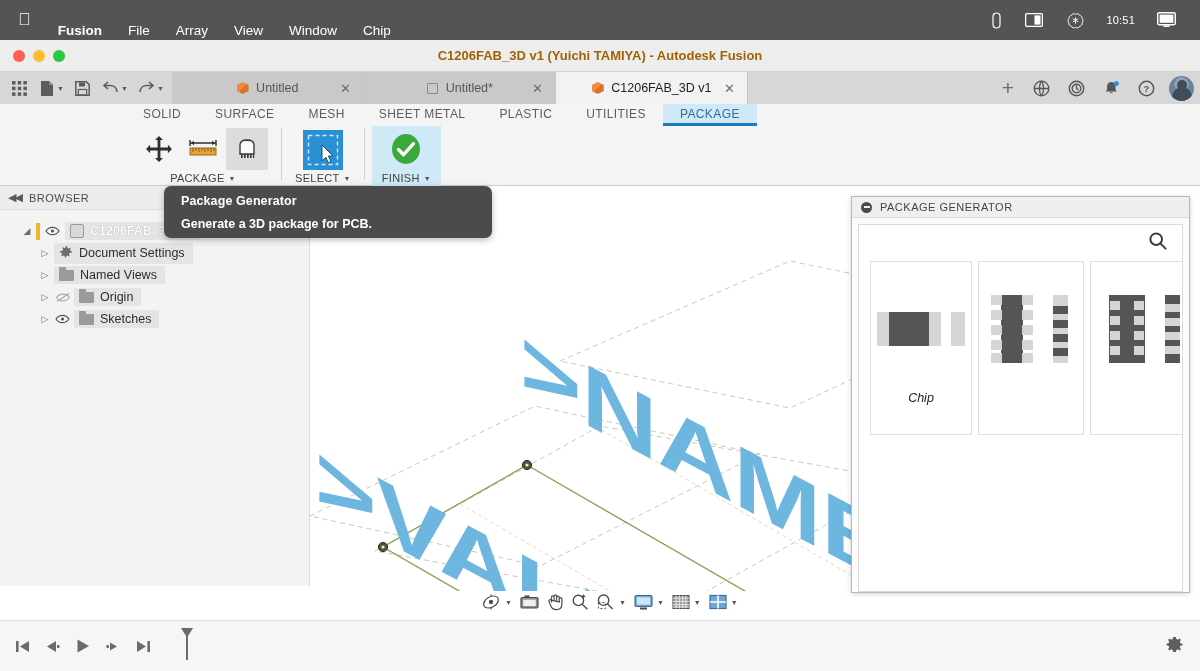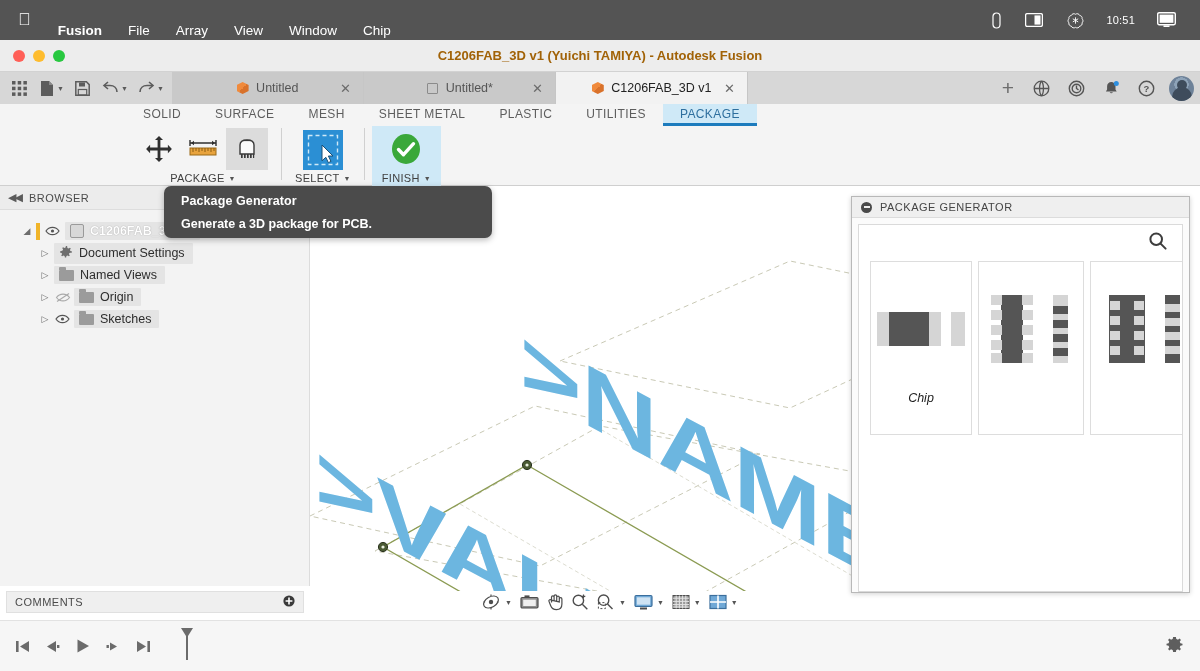--- a/index.html
+++ b/index.html
@@ -591,29 +591,20 @@
       </div>
 
     </div>
   </div>
 
   <div class="tooltip">
     <div class="tt-title">Package Generator</div>
     <div class="tt-desc">Generate a 3D package for PCB.</div>
   </div>
 
-  <div class="comments" style="z-index:6;">
-    <span>COMMENTS</span>
-    <span class="plus-circle">
-      <svg width="12" height="12" viewBox="0 0 12 12">
-          <circle cx="6" cy="6" r="5.6" fill="#3a3a3a"></circle>
-          <path d="M6 2.6v6.8M2.6 6h6.8" stroke="#fff" stroke-width="1.6"></path>
-        </svg>
-    </span>
-  </div>
 
   <div class="navbar" style="z-index:6;">
     <div class="nav-ico">
       <svg width="20" height="18" viewBox="0 0 20 18" fill="none" stroke="#4d4d4d" stroke-width="1.2">
         <ellipse cx="10" cy="9" rx="8" ry="5.2" transform="rotate(-30 10 9)"></ellipse>
         <circle cx="10" cy="9" r="2.2" fill="#4d4d4d" stroke="none"></circle>
         <path d="M10 1.6v1.5M10 14.9v1.5M2.6 9h1.5M15.9 9h1.5"></path>
       </svg>
     </div>
     <span class="nav-caret">▼</span>

